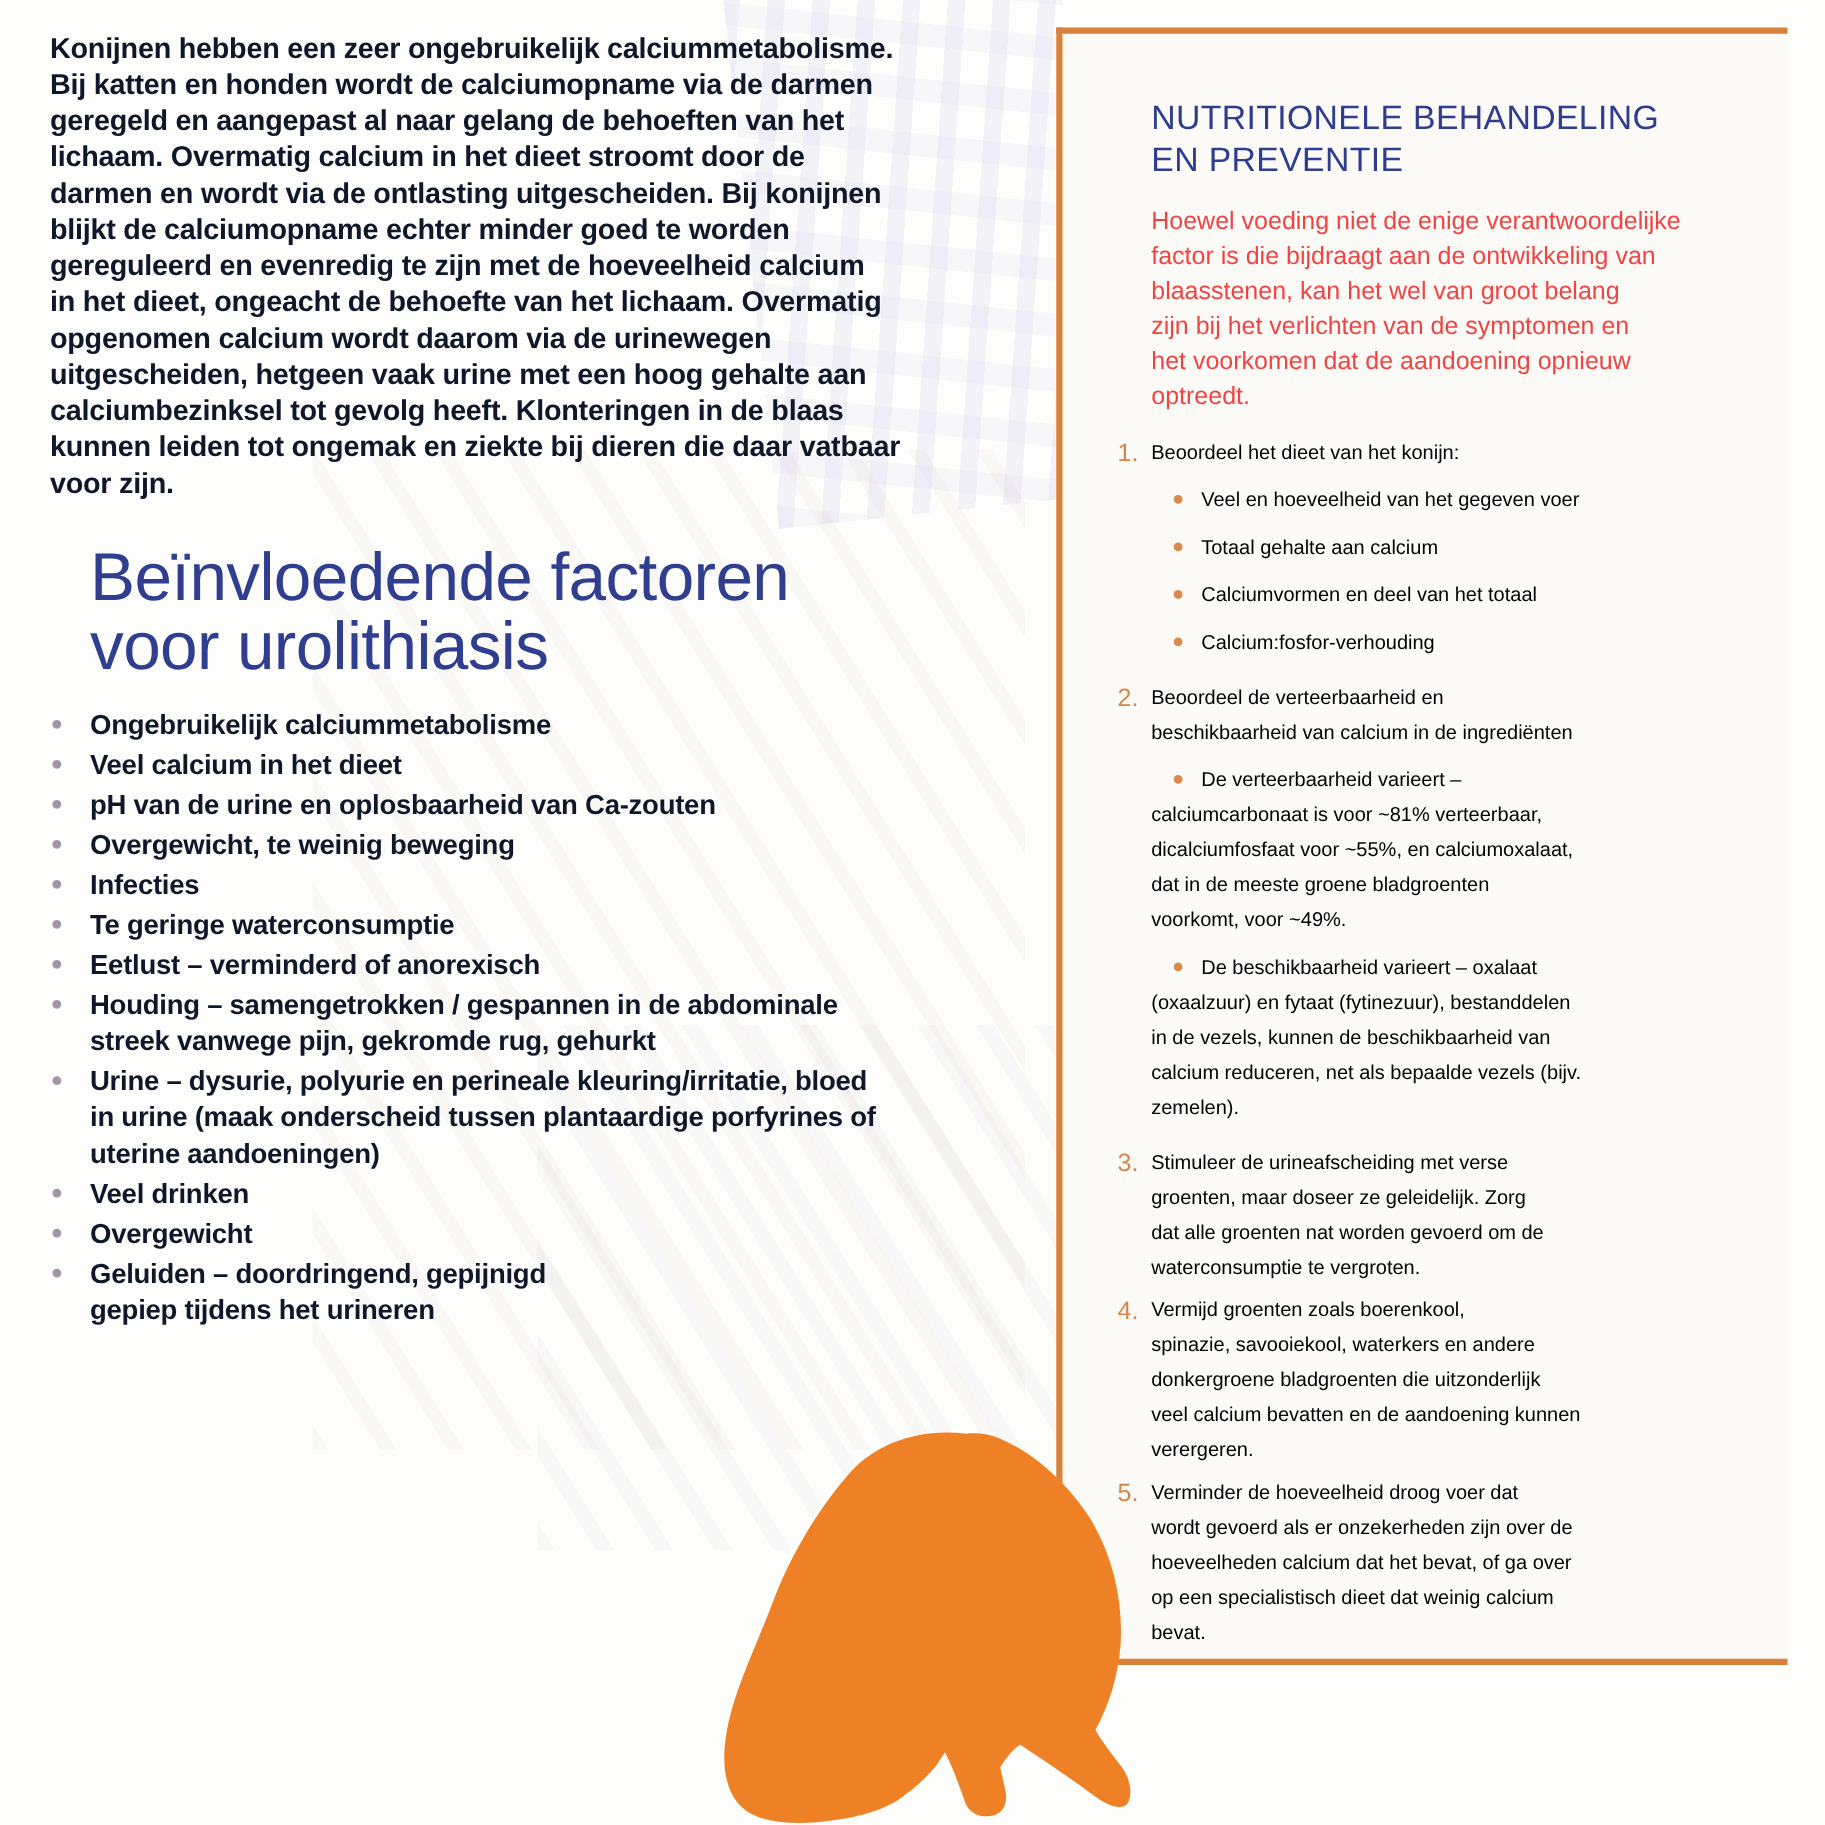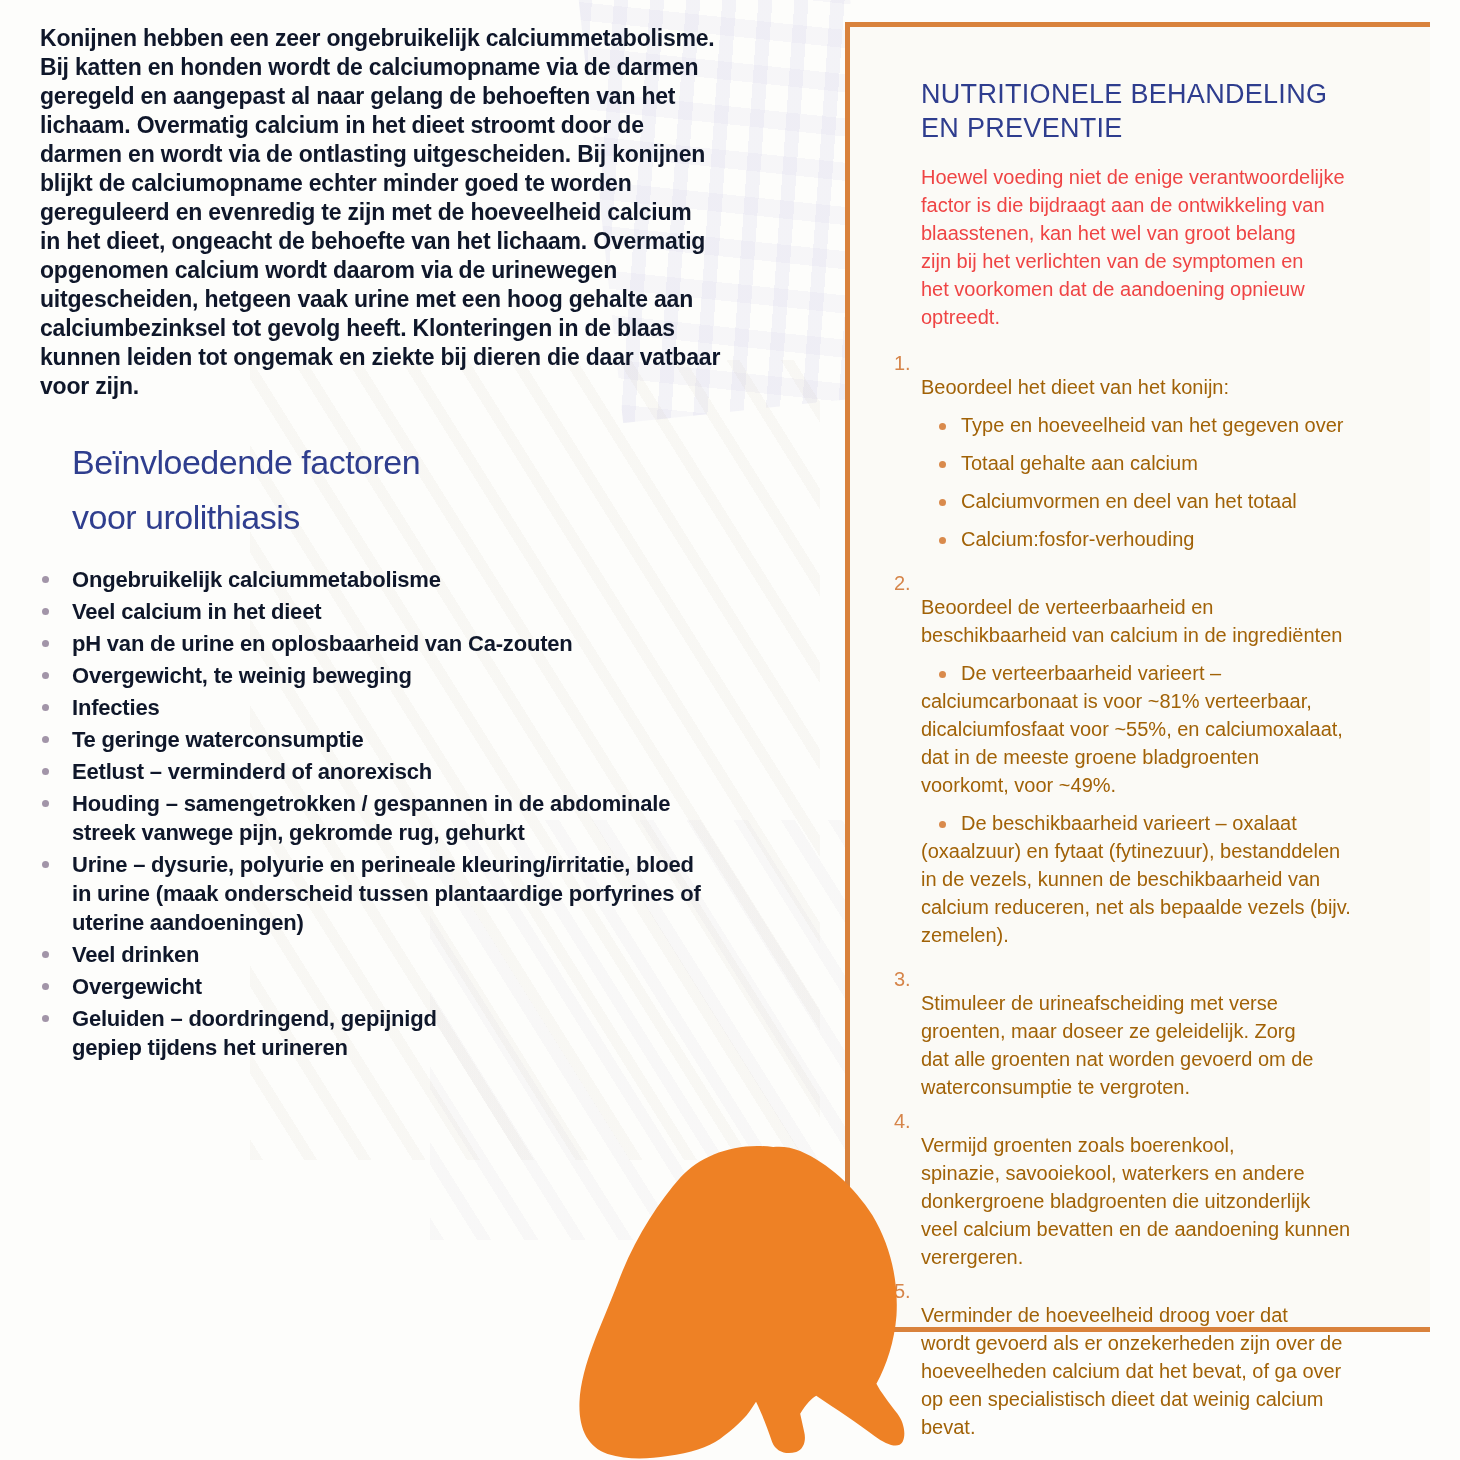--- a/index.html
+++ b/index.html
@@ -28,21 +28,21 @@
     background:repeating-linear-gradient(58deg, rgba(170,160,185,0.10) 0 12px, transparent 12px 40px);
     opacity:.6;
   }
   
   .left-col{position:absolute;left:40px;top:24px;width:754px;z-index:1;}
   .intro{
     font-size:23px;line-height:29px;font-weight:700;color:#0f172a;
     white-space:pre-line;letter-spacing:-0.2px;
   }
   .section-title{
-    margin:34px 0 20px 32px;font-size:34px;line-height:55px;font-weight:400;
+    margin:34px 0 20px 32px;font-size:54px;line-height:55px;font-weight:400;
     color:#2f3e8e;white-space:pre-line;letter-spacing:-0.5px;
   }
   .section-title.second{margin-top:40px;}
   .blist{margin:0;}
   .bitem{display:flex;margin-bottom:3px;}
   .bdot-col{width:32px;flex:none;}
   .bdot{
     width:7px;height:7px;border-radius:50%;background:#a295a8;
     margin-top:11px;margin-left:2px;
   }
@@ -64,21 +64,21 @@
     margin:0 0 0 27px;font-size:27px;line-height:34px;font-weight:400;
     color:#2e3d8e;white-space:pre-line;letter-spacing:0.3px;
   }
   .box-intro{
     margin:18px 0 0 27px;font-size:20px;line-height:28px;color:#ef4444;
     white-space:pre-line;
   }
   .nlist{margin-top:18px;}
   .nitem{display:flex;margin-bottom:6px;}
   .nnum{width:27px;flex:none;font-size:20px;line-height:28px;color:#d6854a;}
-  .nbody{flex:1;font-size:20px;line-height:28px;color:#a16207;margin-top:24px;}
+  .nbody{flex:1;font-size:16px;line-height:28px;color:#000000;}
   .nbody .ntext{white-space:pre-line;}
   .sub{text-indent:18px;margin:10px 0;}
   .sdot{
     display:inline-block;width:7px;height:7px;border-radius:50%;
     background:#d98a4c;margin-right:15px;vertical-align:2px;
   }
   .sub .stext{white-space:pre-line;}
   
   .rabbit{position:absolute;left:575px;top:1145px;width:332px;height:316px;z-index:3;}
 </style>
@@ -203,21 +203,21 @@
 zijn bij het verlichten van de symptomen en
 het voorkomen dat de aandoening opnieuw
 optreedt.</div>
 
   <div class="nlist">
 
     <div class="nitem">
       <div class="nnum">1.</div>
       <div class="nbody">
         <span class="ntext">Beoordeel het dieet van het konijn:</span>
-        <div class="sub"><span class="sdot"></span><span class="stext">Type en hoeveelheid van het gegeven over</span></div>
+        <div class="sub"><span class="sdot"></span><span class="stext">Veel en hoeveelheid van het gegeven voer</span></div>
         <div class="sub"><span class="sdot"></span><span class="stext">Totaal gehalte aan calcium</span></div>
         <div class="sub"><span class="sdot"></span><span class="stext">Calciumvormen en deel van het totaal</span></div>
         <div class="sub"><span class="sdot"></span><span class="stext">Calcium:fosfor-verhouding</span></div>
       </div>
     </div>
 
     <div class="nitem">
       <div class="nnum">2.</div>
       <div class="nbody">
         <span class="ntext">Beoordeel de verteerbaarheid en

